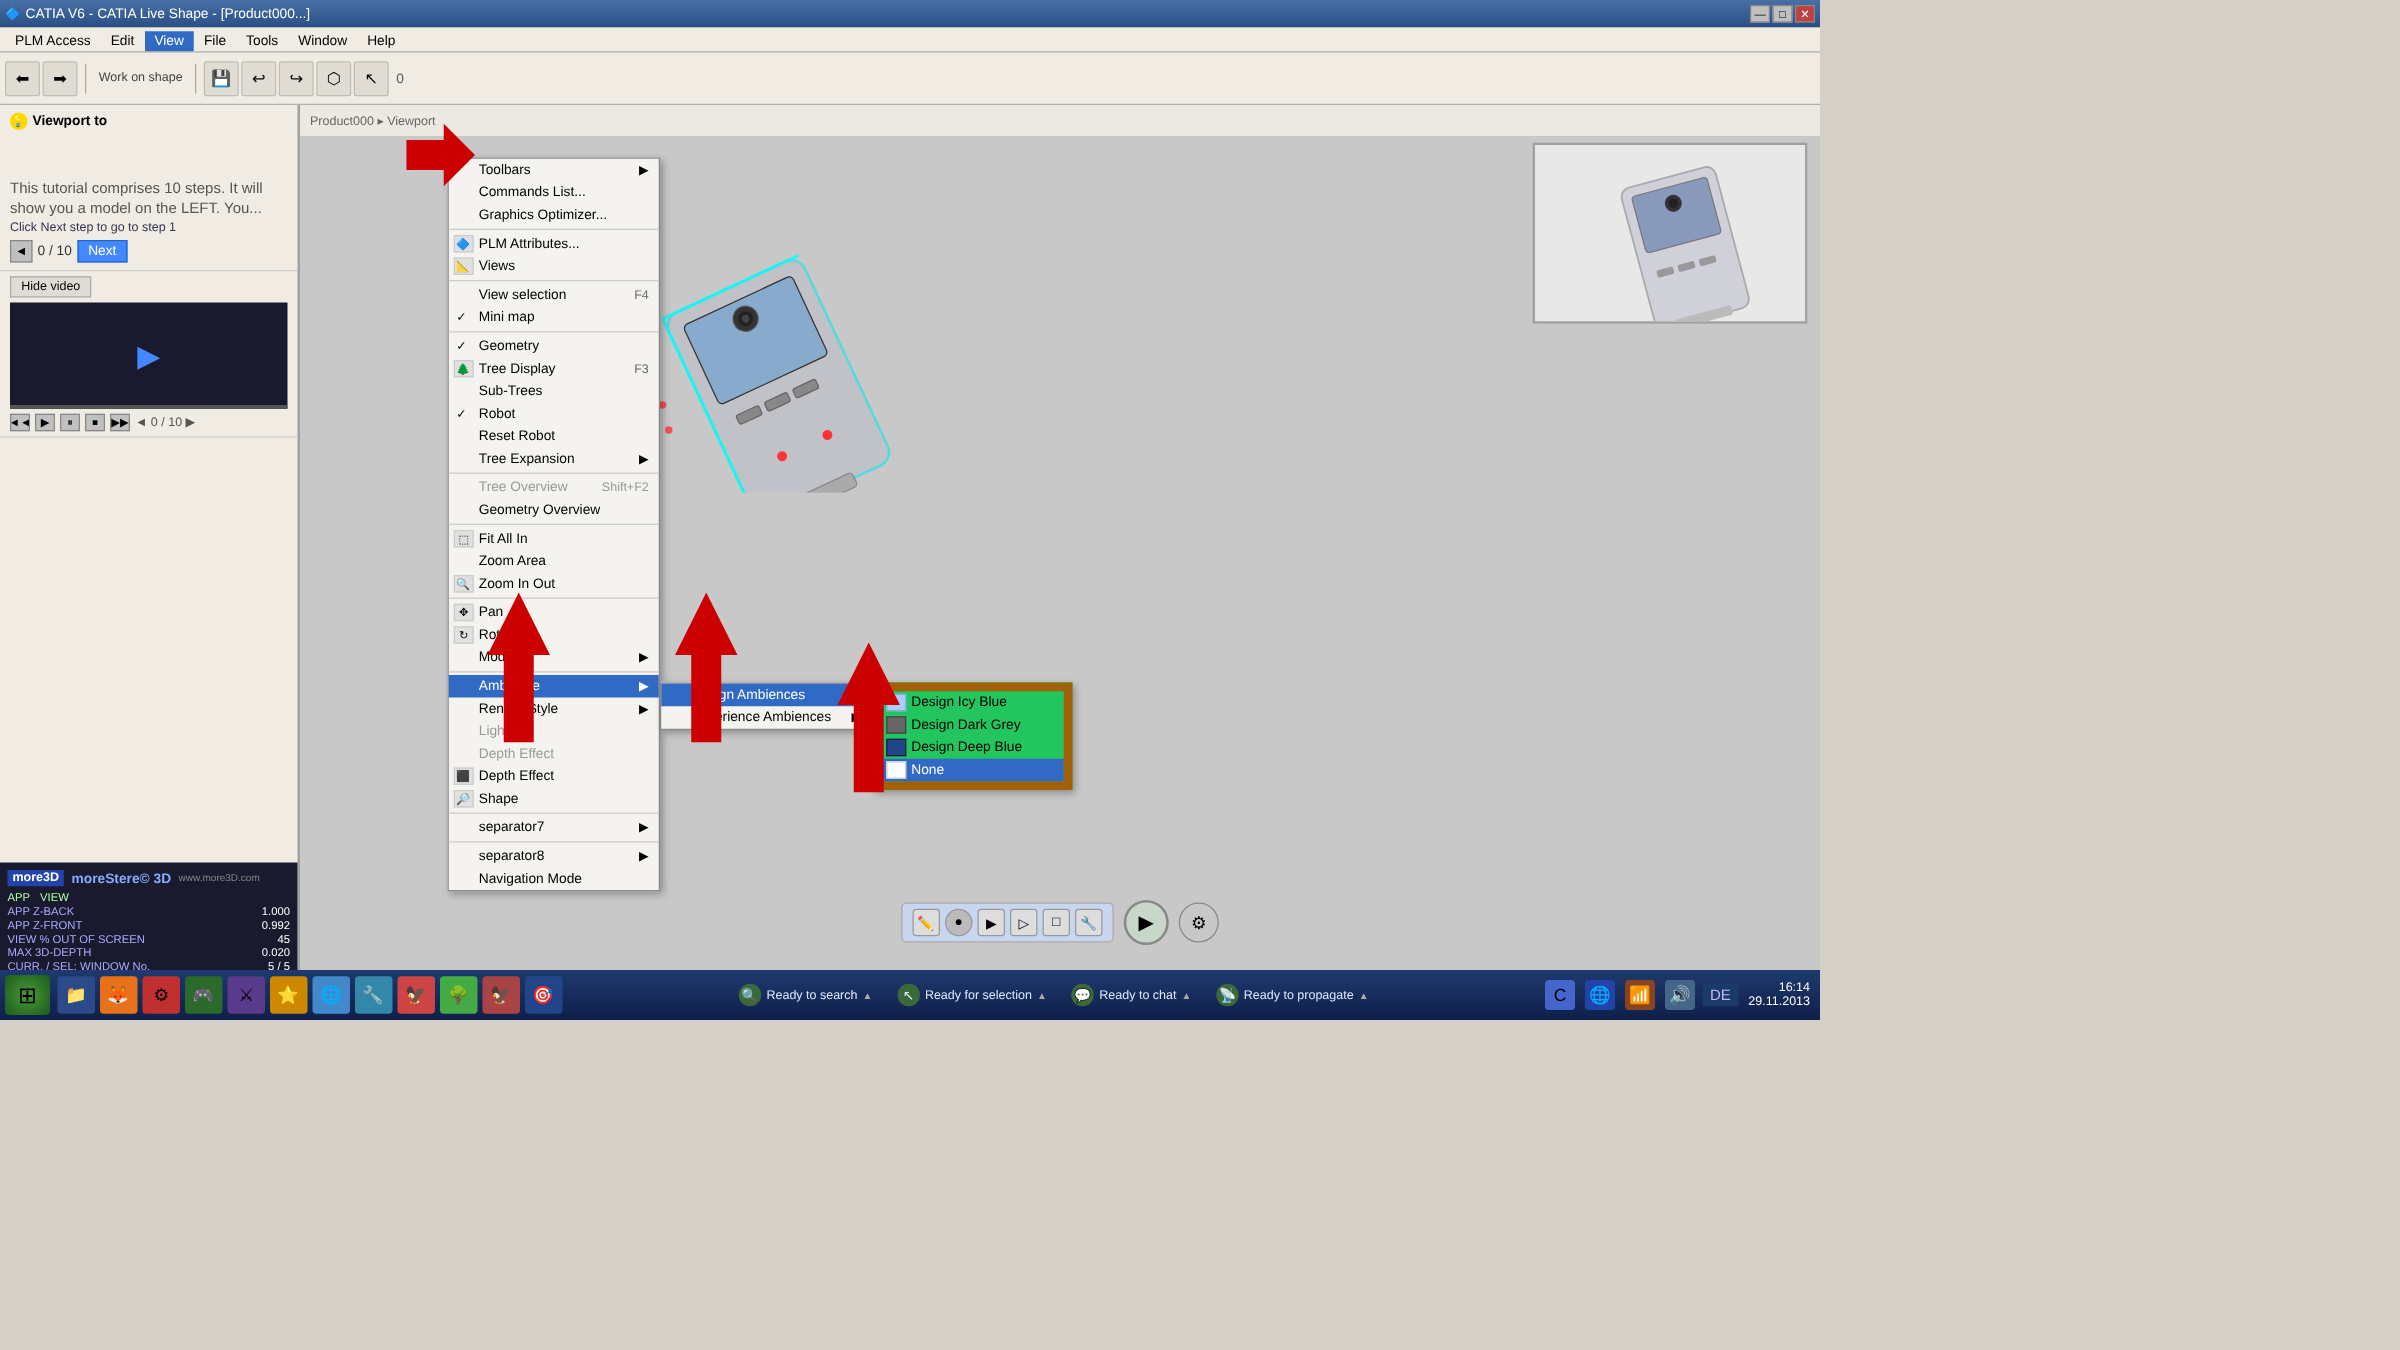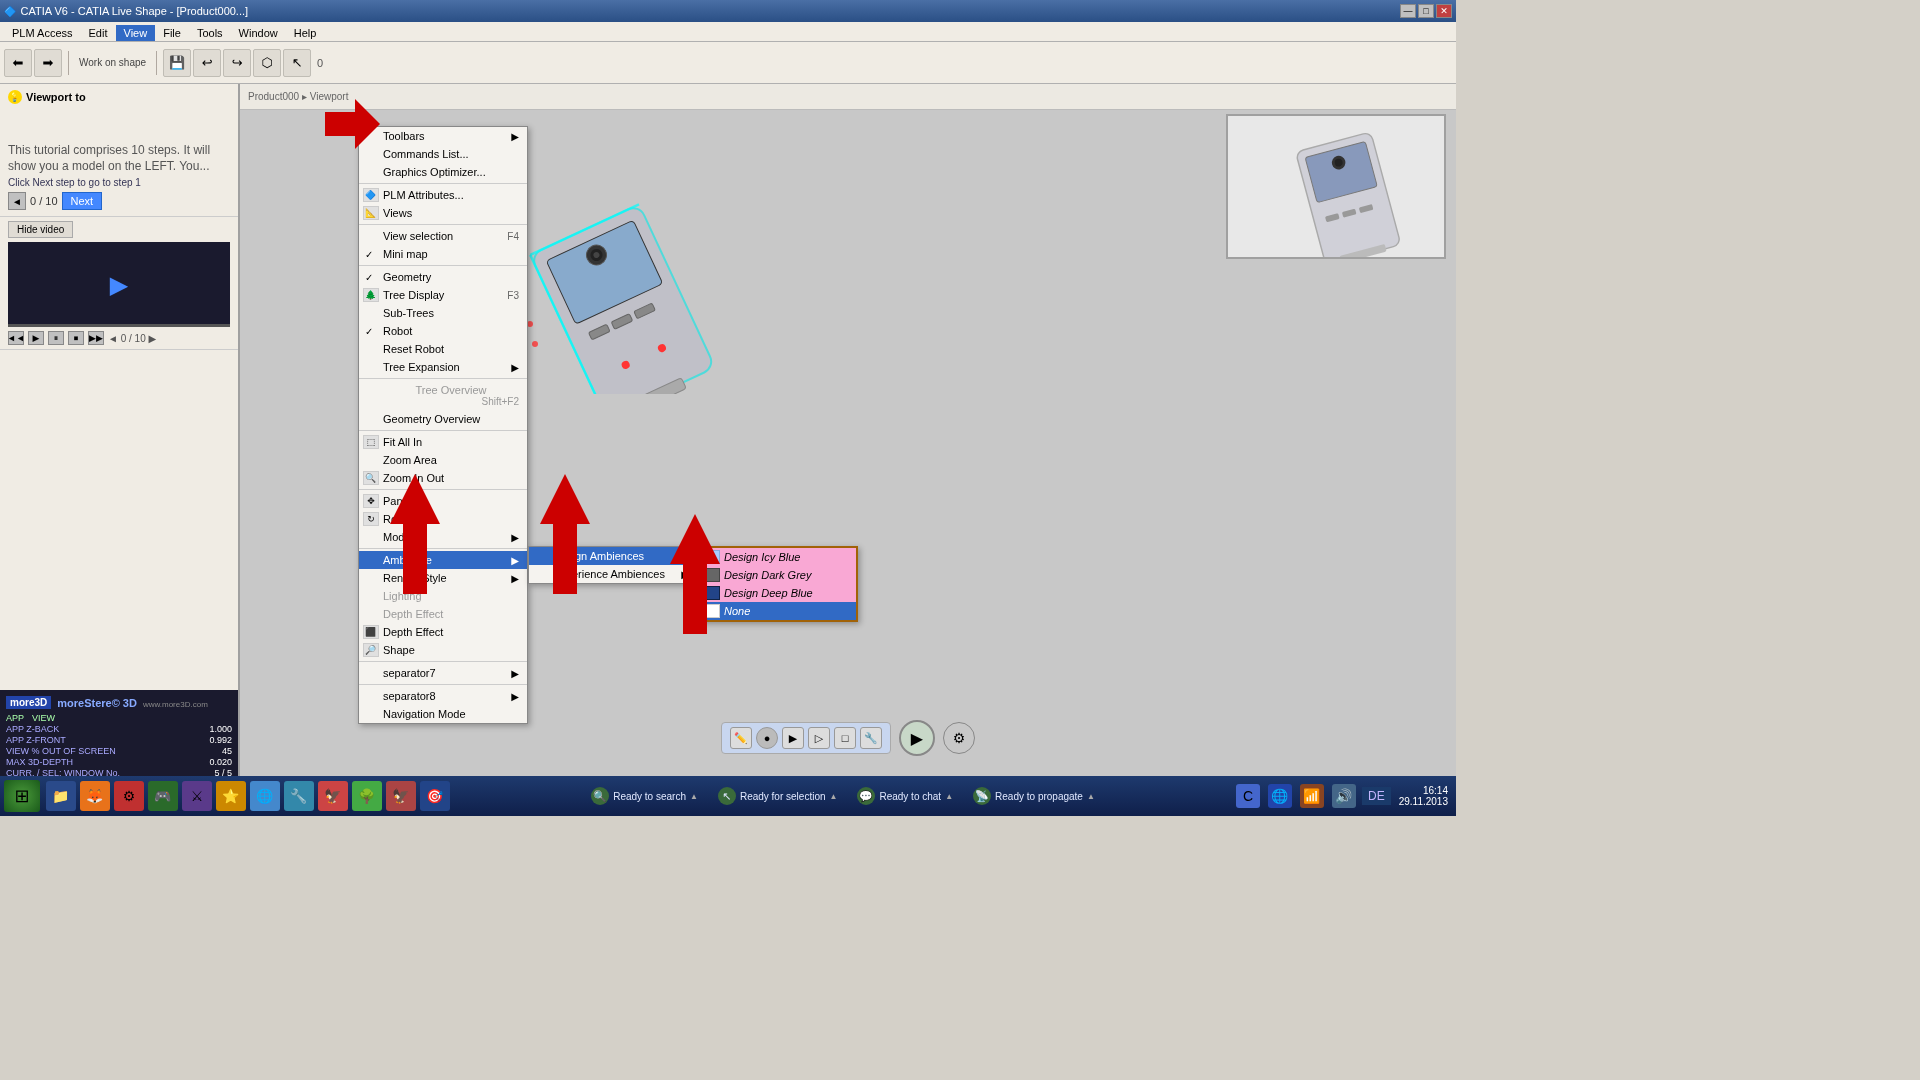--- a/index.html
+++ b/index.html
@@ -143,21 +143,21 @@
       background: #1a1a2e;
       color: #e0e0e0;
       padding: 6px;
       font-size: 9px;
       position: absolute;
       bottom: 0;
       left: 0;
       width: 238px;
     }
     #more3d-header {
-      display: flex; align-items: flex-end; gap: 6px; margin-bottom: 4px;
+      display: flex; align-items: center; gap: 6px; margin-bottom: 4px;
     }
     .more3d-logo {
       background: #2244aa; color: white; padding: 1px 4px; font-weight: bold; font-size: 10px;
     }
     .more3d-title { color: #88aaff; font-weight: bold; font-size: 11px; }
     .more3d-row {
       display: flex; justify-content: space-between; margin: 1px 0;
     }
     .more3d-key { color: #aaaaff; }
     .more3d-val { color: #ffffff; }
@@ -301,25 +301,24 @@
       box-shadow: 2px 2px 6px rgba(0,0,0,0.3);
       z-index: 210;
     }
 
     
     #design-ambiences-submenu {
       position: absolute;
       top: 42px;
       left: 458px;
       width: 160px;
-      background: #f9a8d4;
-      border: 2px solid #a16207;
+      background: #22c55e;
+      border: 7px solid #a16207;
       box-shadow: 2px 2px 6px rgba(0,0,0,0.3);
       z-index: 220;
-      font-style: italic;
     }
 
     
     .red-arrow {
       position: absolute;
       z-index: 300;
       pointer-events: none;
     }
 
     
@@ -649,21 +648,21 @@
         <span>Robot</span>
       </div>
       <div class="menu-row">
         <span>Reset Robot</span>
       </div>
       <div class="menu-row">
         <span>Tree Expansion</span>
         <span class="arrow">▶</span>
       </div>
       <div class="menu-separator"></div>
-      <div class="menu-row" style="color:#999;flex-direction:column;">
+      <div class="menu-row" style="color:#999;">
         <span>Tree Overview</span>
         <span class="shortcut" style="color:#999;">Shift+F2</span>
       </div>
       <div class="menu-row">
         <span>Geometry Overview</span>
       </div>
       <div class="menu-separator"></div>
       <div class="menu-row">
         <span class="icon-box">⬚</span>
         <span>Fit All In</span>

